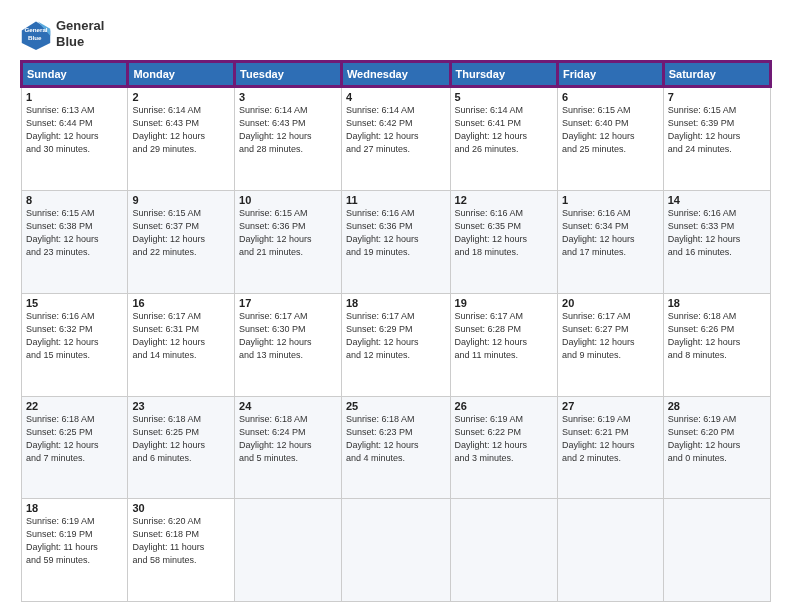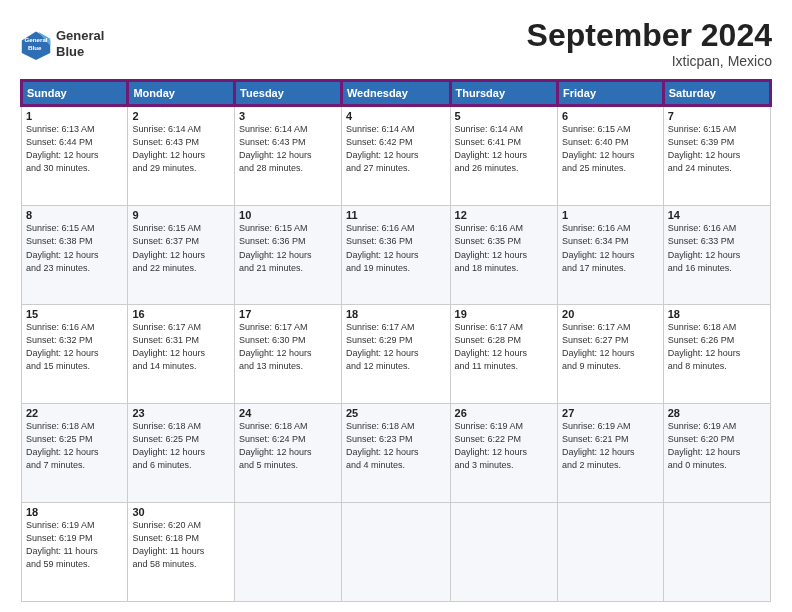--- a/index.html
+++ b/index.html
@@ -13,21 +13,21 @@
     .page {
       width: 792px;
       height: 612px;
       padding: 18px 20px 10px 20px;
       display: flex;
       flex-direction: column;
     }
     .header {
       display: flex;
       justify-content: space-between;
-      align-items: center;
+      align-items: flex-start;
       margin-bottom: 10px;
     }
     .logo {
       display: flex;
       align-items: center;
       gap: 4px;
     }
     .logo-text {
       font-size: 13px;
       font-weight: bold;
@@ -102,24 +102,20 @@
         <polygon points="18,4 34,14 34,28 18,36 2,28 2,14" fill="#2e6eb5"></polygon>
         <polygon points="20,4 34,12 34,20" fill="#5aaadd"></polygon>
         <text x="5" y="16" font-size="7" fill="white" font-weight="bold">General</text>
         <text x="9" y="25" font-size="7" fill="white" font-weight="bold">Blue</text>
       </svg>
       <div style="display:flex;flex-direction:column;line-height:1.15">
         <span class="logo-text">General</span>
         <span class="logo-text">Blue</span>
       </div>
     </div>
-    <div class="title-block">
-      <div class="month-title">September 2024</div>
-      <div class="location">Ixticpan, Mexico</div>
-    </div>
   </div>
 
   <table class="calendar">
     <thead>
       <tr id="weekday-row">
           <th>Sunday</th>
           <th>Monday</th>
           <th>Tuesday</th>
           <th>Wednesday</th>
           <th>Thursday</th>

